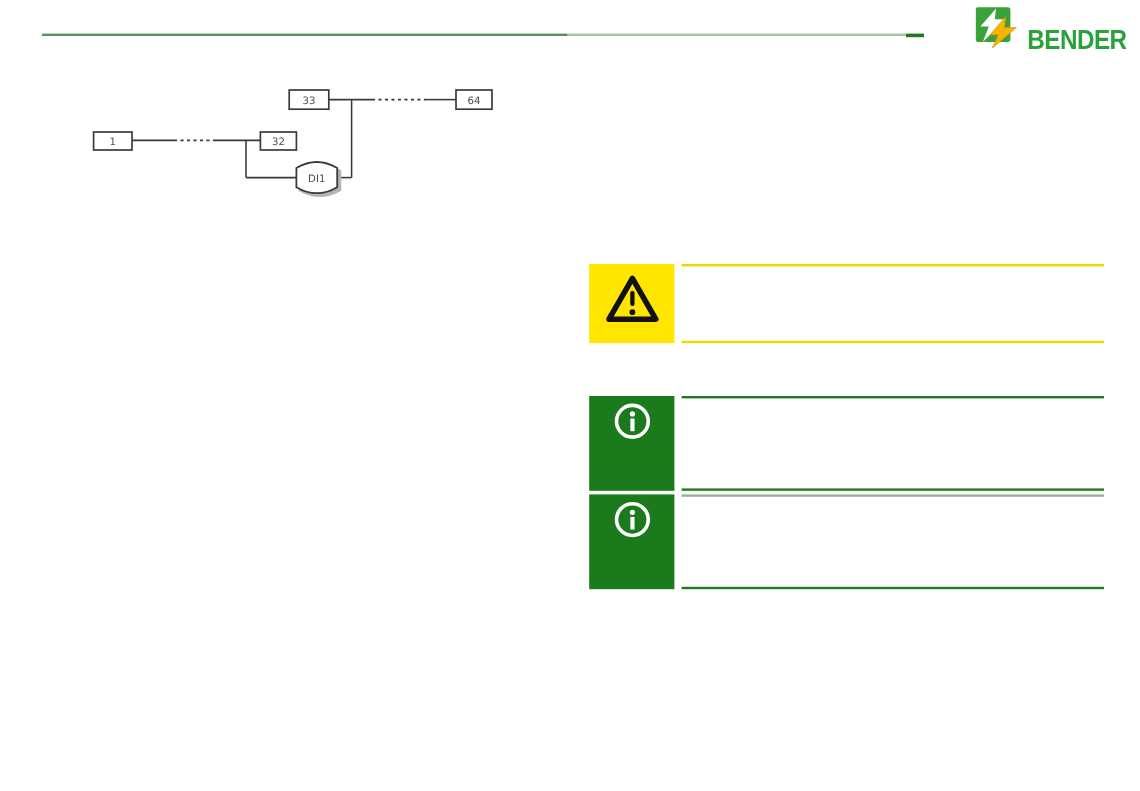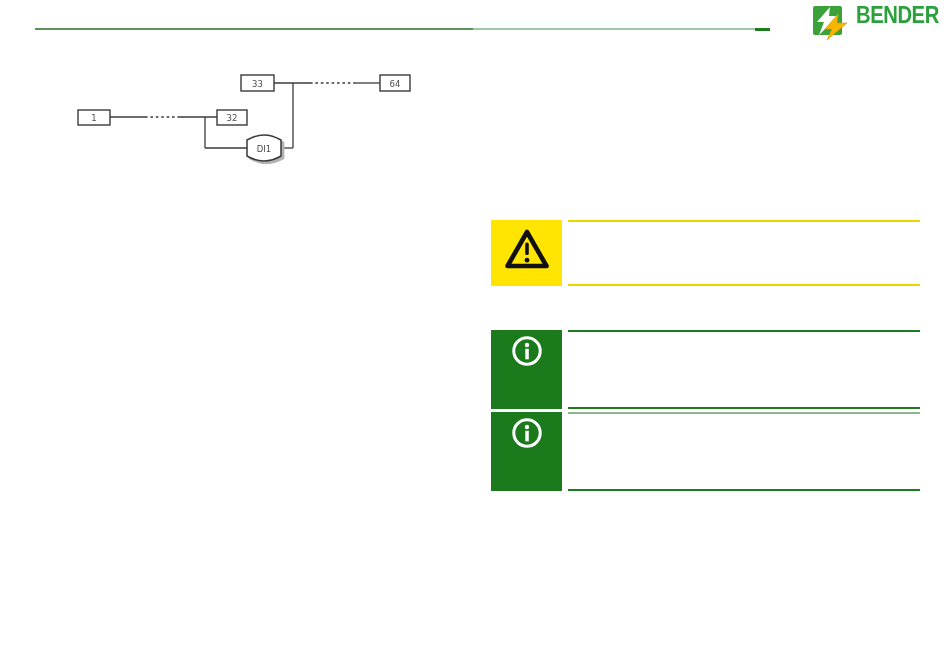--- a/index.html
+++ b/index.html
@@ -7,21 +7,21 @@
     width:950px;height:659px;position:relative;overflow:hidden;
     background:#ffffff;font-family:"Liberation Sans",sans-serif;
   }
 
   
   .rule-seg{position:absolute;top:28px;height:2px;}
   #rule-left{left:35px;width:438px;background:#5B8F5B;height:2.4px;}
   #rule-mid{left:473px;width:282px;background:#A6C4A6;height:2px;}
   #rule-right{left:755px;width:15px;background:#1E7B1E;height:2.6px;}
 
-  .logo{position:absolute;left:813px;top:4px;display:flex;align-items:flex-start;gap:5px;}
+  .logo{position:absolute;left:813px;top:4px;display:flex;align-items:flex-end;gap:5px;}
   .logo-text{
     font-weight:700;font-size:23px;color:#2AA13C;letter-spacing:-0.5px;
     transform:scaleX(0.88);transform-origin:left center;line-height:1;
   }
 
   
   #bus-diagram{position:absolute;left:50px;top:60px;}
   #bus-diagram text{
     font-family:"DejaVu Sans",sans-serif;font-size:8.5px;fill:#4d4d4d;
     text-anchor:middle;dominant-baseline:middle;

